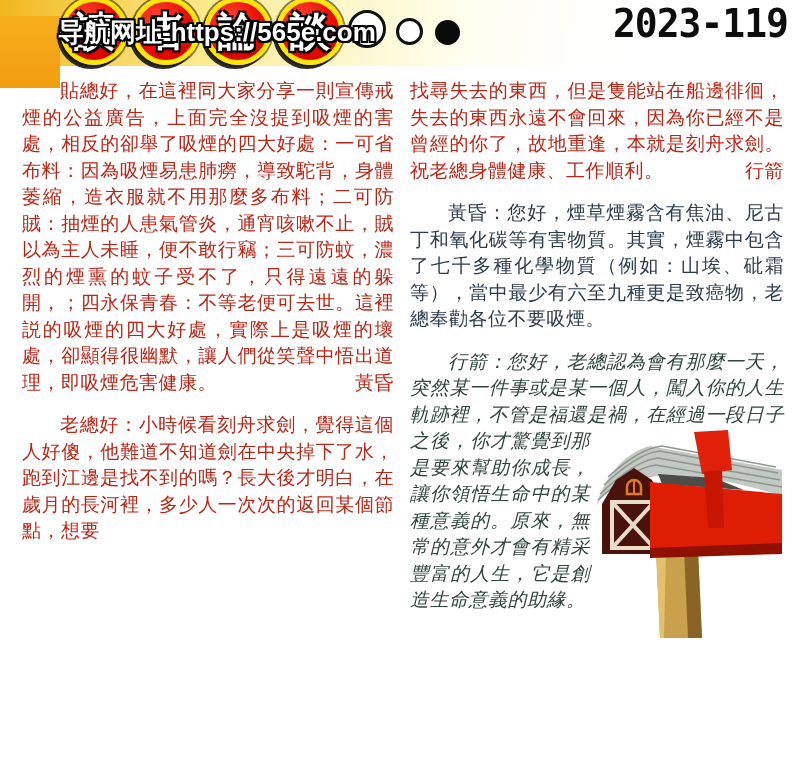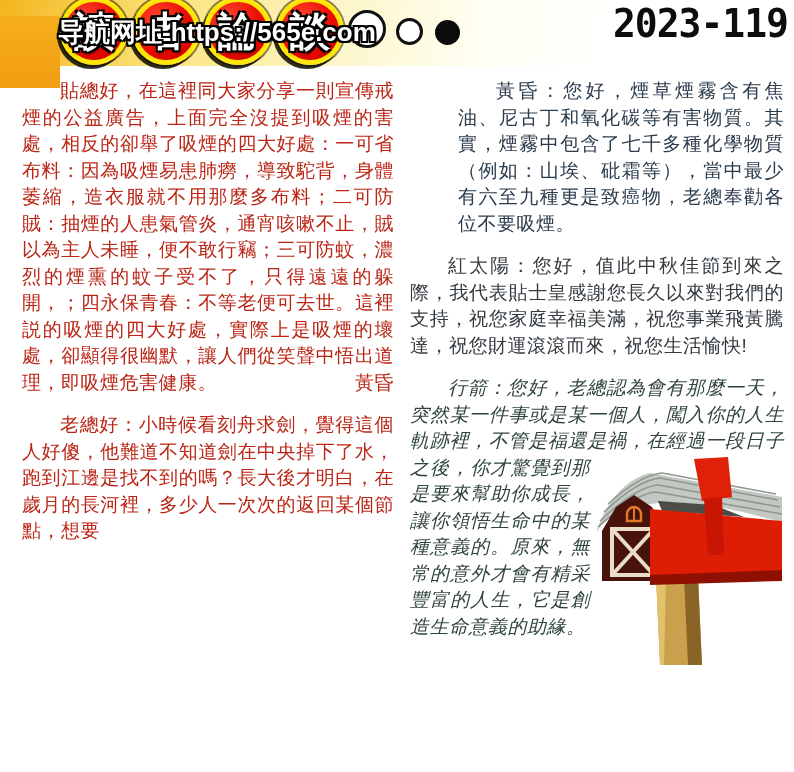--- a/index.html
+++ b/index.html
@@ -54,21 +54,21 @@
   }
   .col{width:374px;}
   .col-left{width:372px;}
   .para{
     margin:0;font-size:19px;line-height:26.5px;letter-spacing:0.5px;
     text-align:justify;word-break:break-all;
   }
   .para + .para{margin-top:16px;}
   .para.indent{text-indent:2em;}
   .style-red{color:#bb2516;}
-  .style-darkblue{color:#2b3c4c;margin-left:48px;}
+  .style-darkblue{color:#2b3c4c;}
   .style-dark{color:#333a40;}
   .style-darkgreen{color:#2f443e;font-style:italic;}
   .sig{float:right;}
   
   .mb-float{
     float:right;width:188px;height:208px;margin:2px 0 0 6px;
     shape-outside:polygon(4px 0px,188px 0px,188px 208px,60px 208px,60px 128px,4px 128px);
     shape-margin:6px;
   }
   .mb-float svg{display:block;width:188px;height:208px;}
@@ -106,22 +106,22 @@
 
     <div class="issue-number">2023-119</div>
   </header>
 
   <main class="columns">
     <section class="col col-left" id="col-left">
         <p class="para style-red indent"><span>貼總好，在這裡同大家分享一則宣傳戒煙的公益廣告，上面完全沒提到吸煙的害處，相反的卻舉了吸煙的四大好處：一可省布料：因為吸煙易患肺癆，導致駝背，身體萎縮，造衣服就不用那麼多布料；二可防賊：抽煙的人患氣管炎，通宵咳嗽不止，賊以為主人未睡，便不敢行竊；三可防蚊，濃烈的煙熏的蚊子受不了，只得遠遠的躲開，；四永保青春：不等老便可去世。這裡説的吸煙的四大好處，實際上是吸煙的壞處，卻顯得很幽默，讓人們從笑聲中悟出道理，即吸煙危害健康。</span><span class="sig">黃昏</span></p>
         <p class="para style-red indent"><span>老總好：小時候看刻舟求劍，覺得這個人好傻，他難道不知道劍在中央掉下了水，跑到江邊是找不到的嗎？長大後才明白，在歲月的長河裡，多少人一次次的返回某個節點，想要</span></p>
       </section>
     <section class="col col-right" id="col-right">
+        <p class="para style-red"><span>找尋失去的東西，但是隻能站在船邊徘徊，失去的東西永遠不會回來，因為你已經不是曾經的你了，故地重逢，本就是刻舟求劍。祝老總身體健康、工作順利。</span><span class="sig">行箭</span></p>
         <p class="para style-darkblue indent"><span>黃昏：您好，煙草煙霧含有焦油、尼古丁和氧化碳等有害物質。其實，煙霧中包含了七千多種化學物質（例如：山埃、砒霜等），當中最少有六至九種更是致癌物，老總奉勸各位不要吸煙。</span></p>
-        <p class="para style-dark indent"><span>紅太陽：您好，值此中秋佳節到來之際，我代表貼士皇感謝您長久以來對我們的支持，祝您家庭幸福美滿，祝您事業飛黃騰達，祝您財運滾滾而來，祝您生活愉快!</span></p>
         <p class="para style-darkgreen indent"><span>行箭：您好，老總認為會有那麼一天，突然某一件事或是某一個人，闖入你的人生軌跡裡，不管是福還是禍，在經過</span><span class="mb-float">
     <svg viewBox="0 0 188 208" xmlns="http://www.w3.org/2000/svg">
 
       <polygon points="60,120 102,120 106,208 64,208" fill="#c9a04b"></polygon>
       <polygon points="88,120 102,120 106,208 92,208" fill="#8a6426"></polygon>
       <polygon points="60,120 70,120 68,208 64,208" fill="#e2c06c"></polygon>
       <polygon points="58,114 104,114 104,126 58,126" fill="#5e3f16"></polygon>
 
       <path d="M0,76 C10,44 30,22 54,16 L186,40 L186,66 C130,48 86,44 62,46 C32,50 10,58 0,76 Z" fill="#c2c8c2"></path>
       <g stroke="#8f968f" stroke-width="1.5" fill="none">

